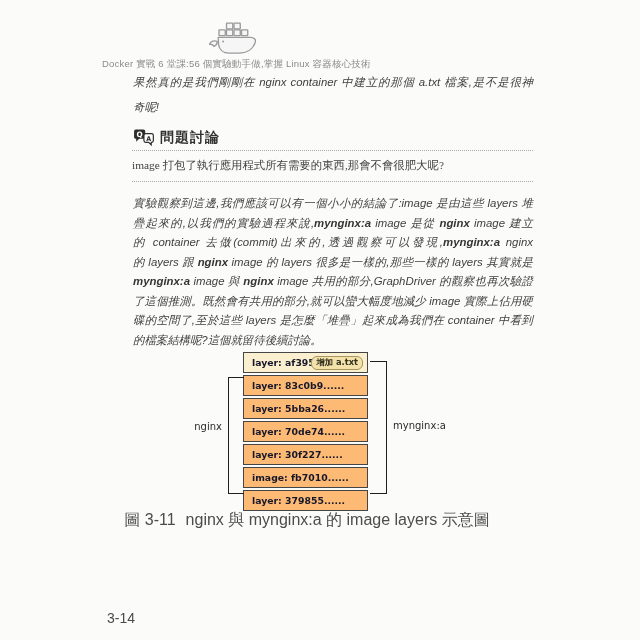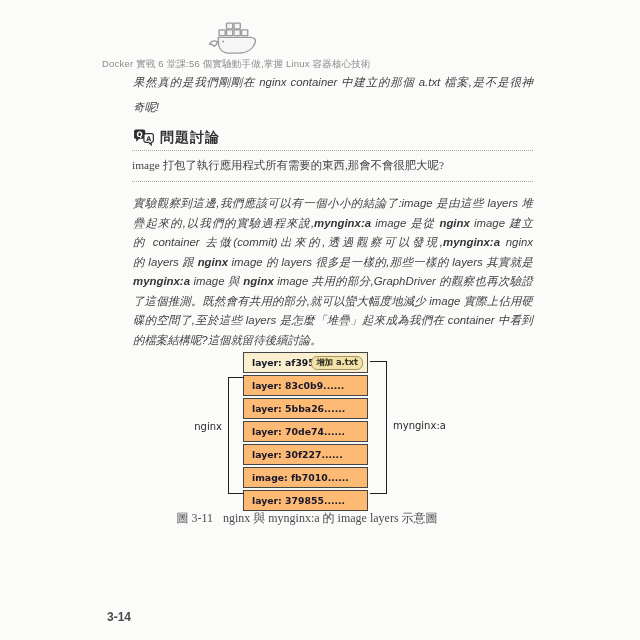--- a/index.html
+++ b/index.html
@@ -80,26 +80,26 @@
   .diagram-label{
     position:absolute;
     font-family:"DejaVu Sans","Liberation Sans",sans-serif;
     font-size:10px;color:#2a2a2a;white-space:nowrap;
   }
   .label-nginx{left:184px;top:421px;width:38px;text-align:right;}
   .label-mynginx{left:393px;top:420px;}
 
   .figure-caption{
     position:absolute;left:107px;top:510px;width:400px;
-    text-align:center;font-size:12px;color:#4c4c4c;white-space:nowrap;font-family:Liberation Serif, serif;
+    text-align:center;font-size:16px;color:#4c4c4c;white-space:nowrap;
   }
   .figure-caption .cap-num{margin-right:10px;}
 
   
-  .footer{position:absolute;left:107px;top:610px;font-size:12px;color:#4a4a4a;font-weight:bold;}
+  .footer{position:absolute;left:107px;top:610px;font-size:14px;color:#4a4a4a;}
 </style>
 </head>
 <body>
 
 <div class="page">
 
   <div class="header">
     <svg class="whale-logo" viewBox="0 0 60 44">
       <g fill="#f6f6f6" stroke="#9a9a9a" stroke-width="1.6" stroke-linejoin="round">
         <rect x="21" y="3" width="7.5" height="7" rx="0.5"></rect>

